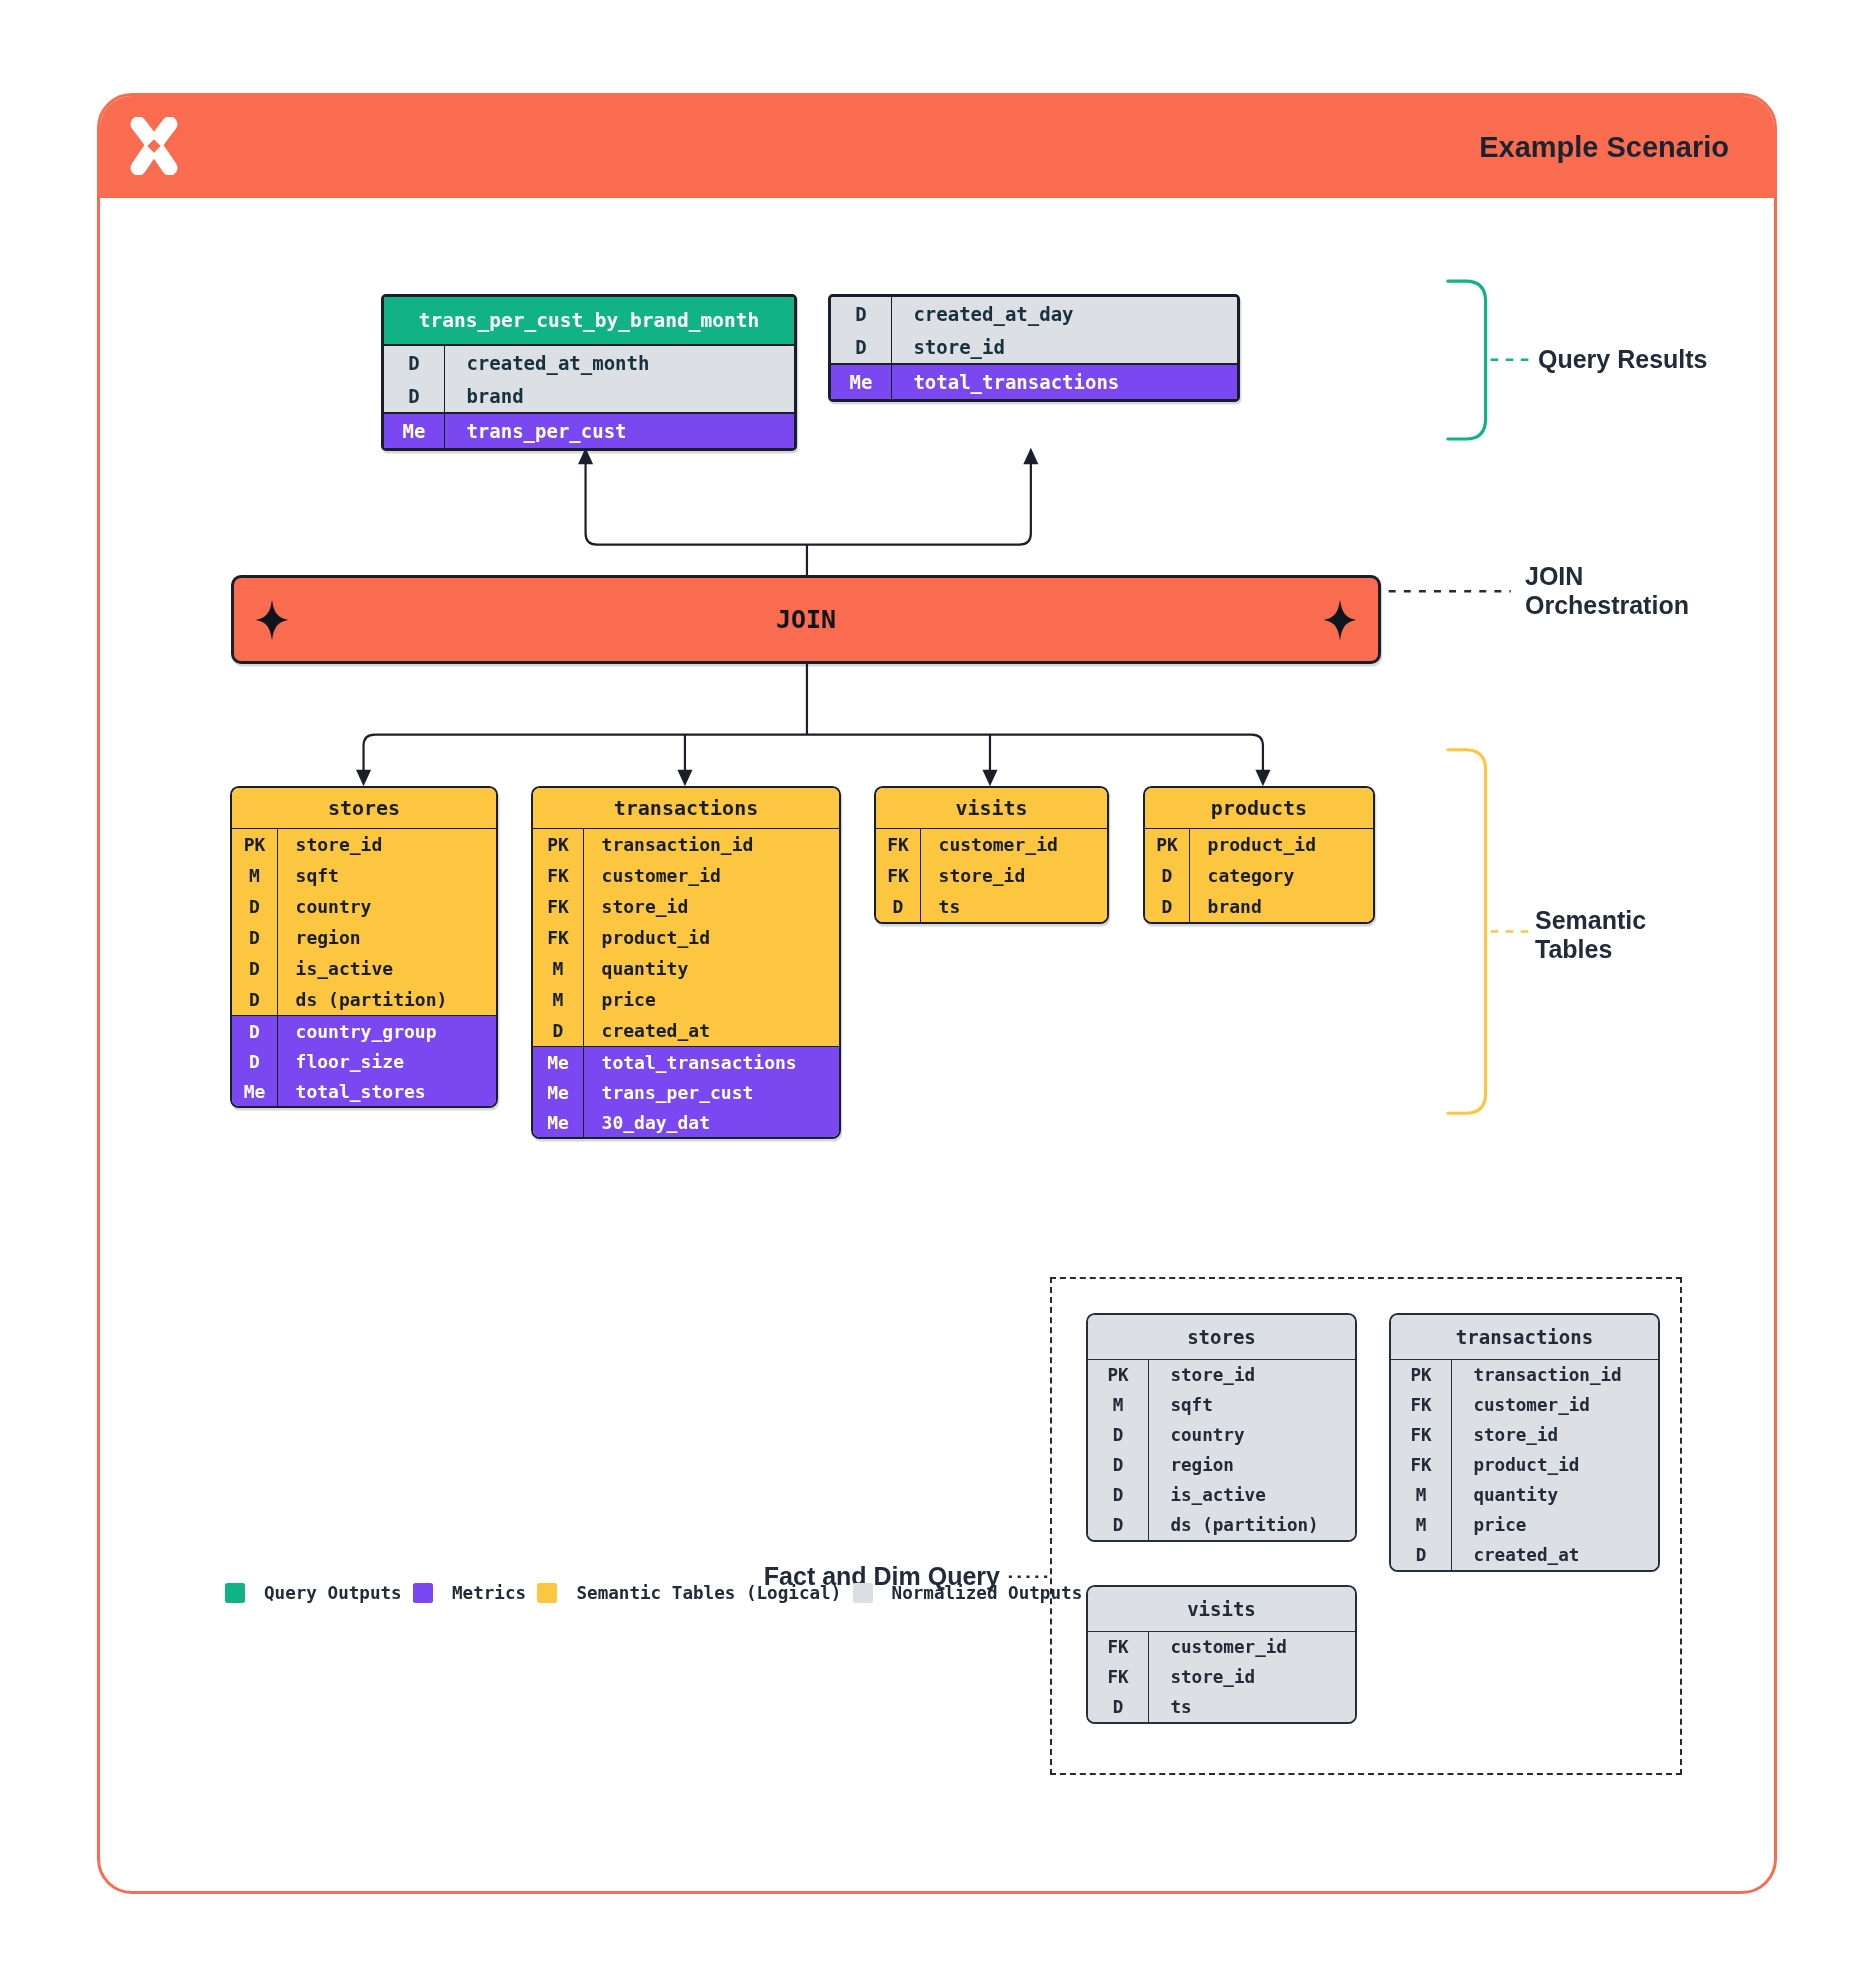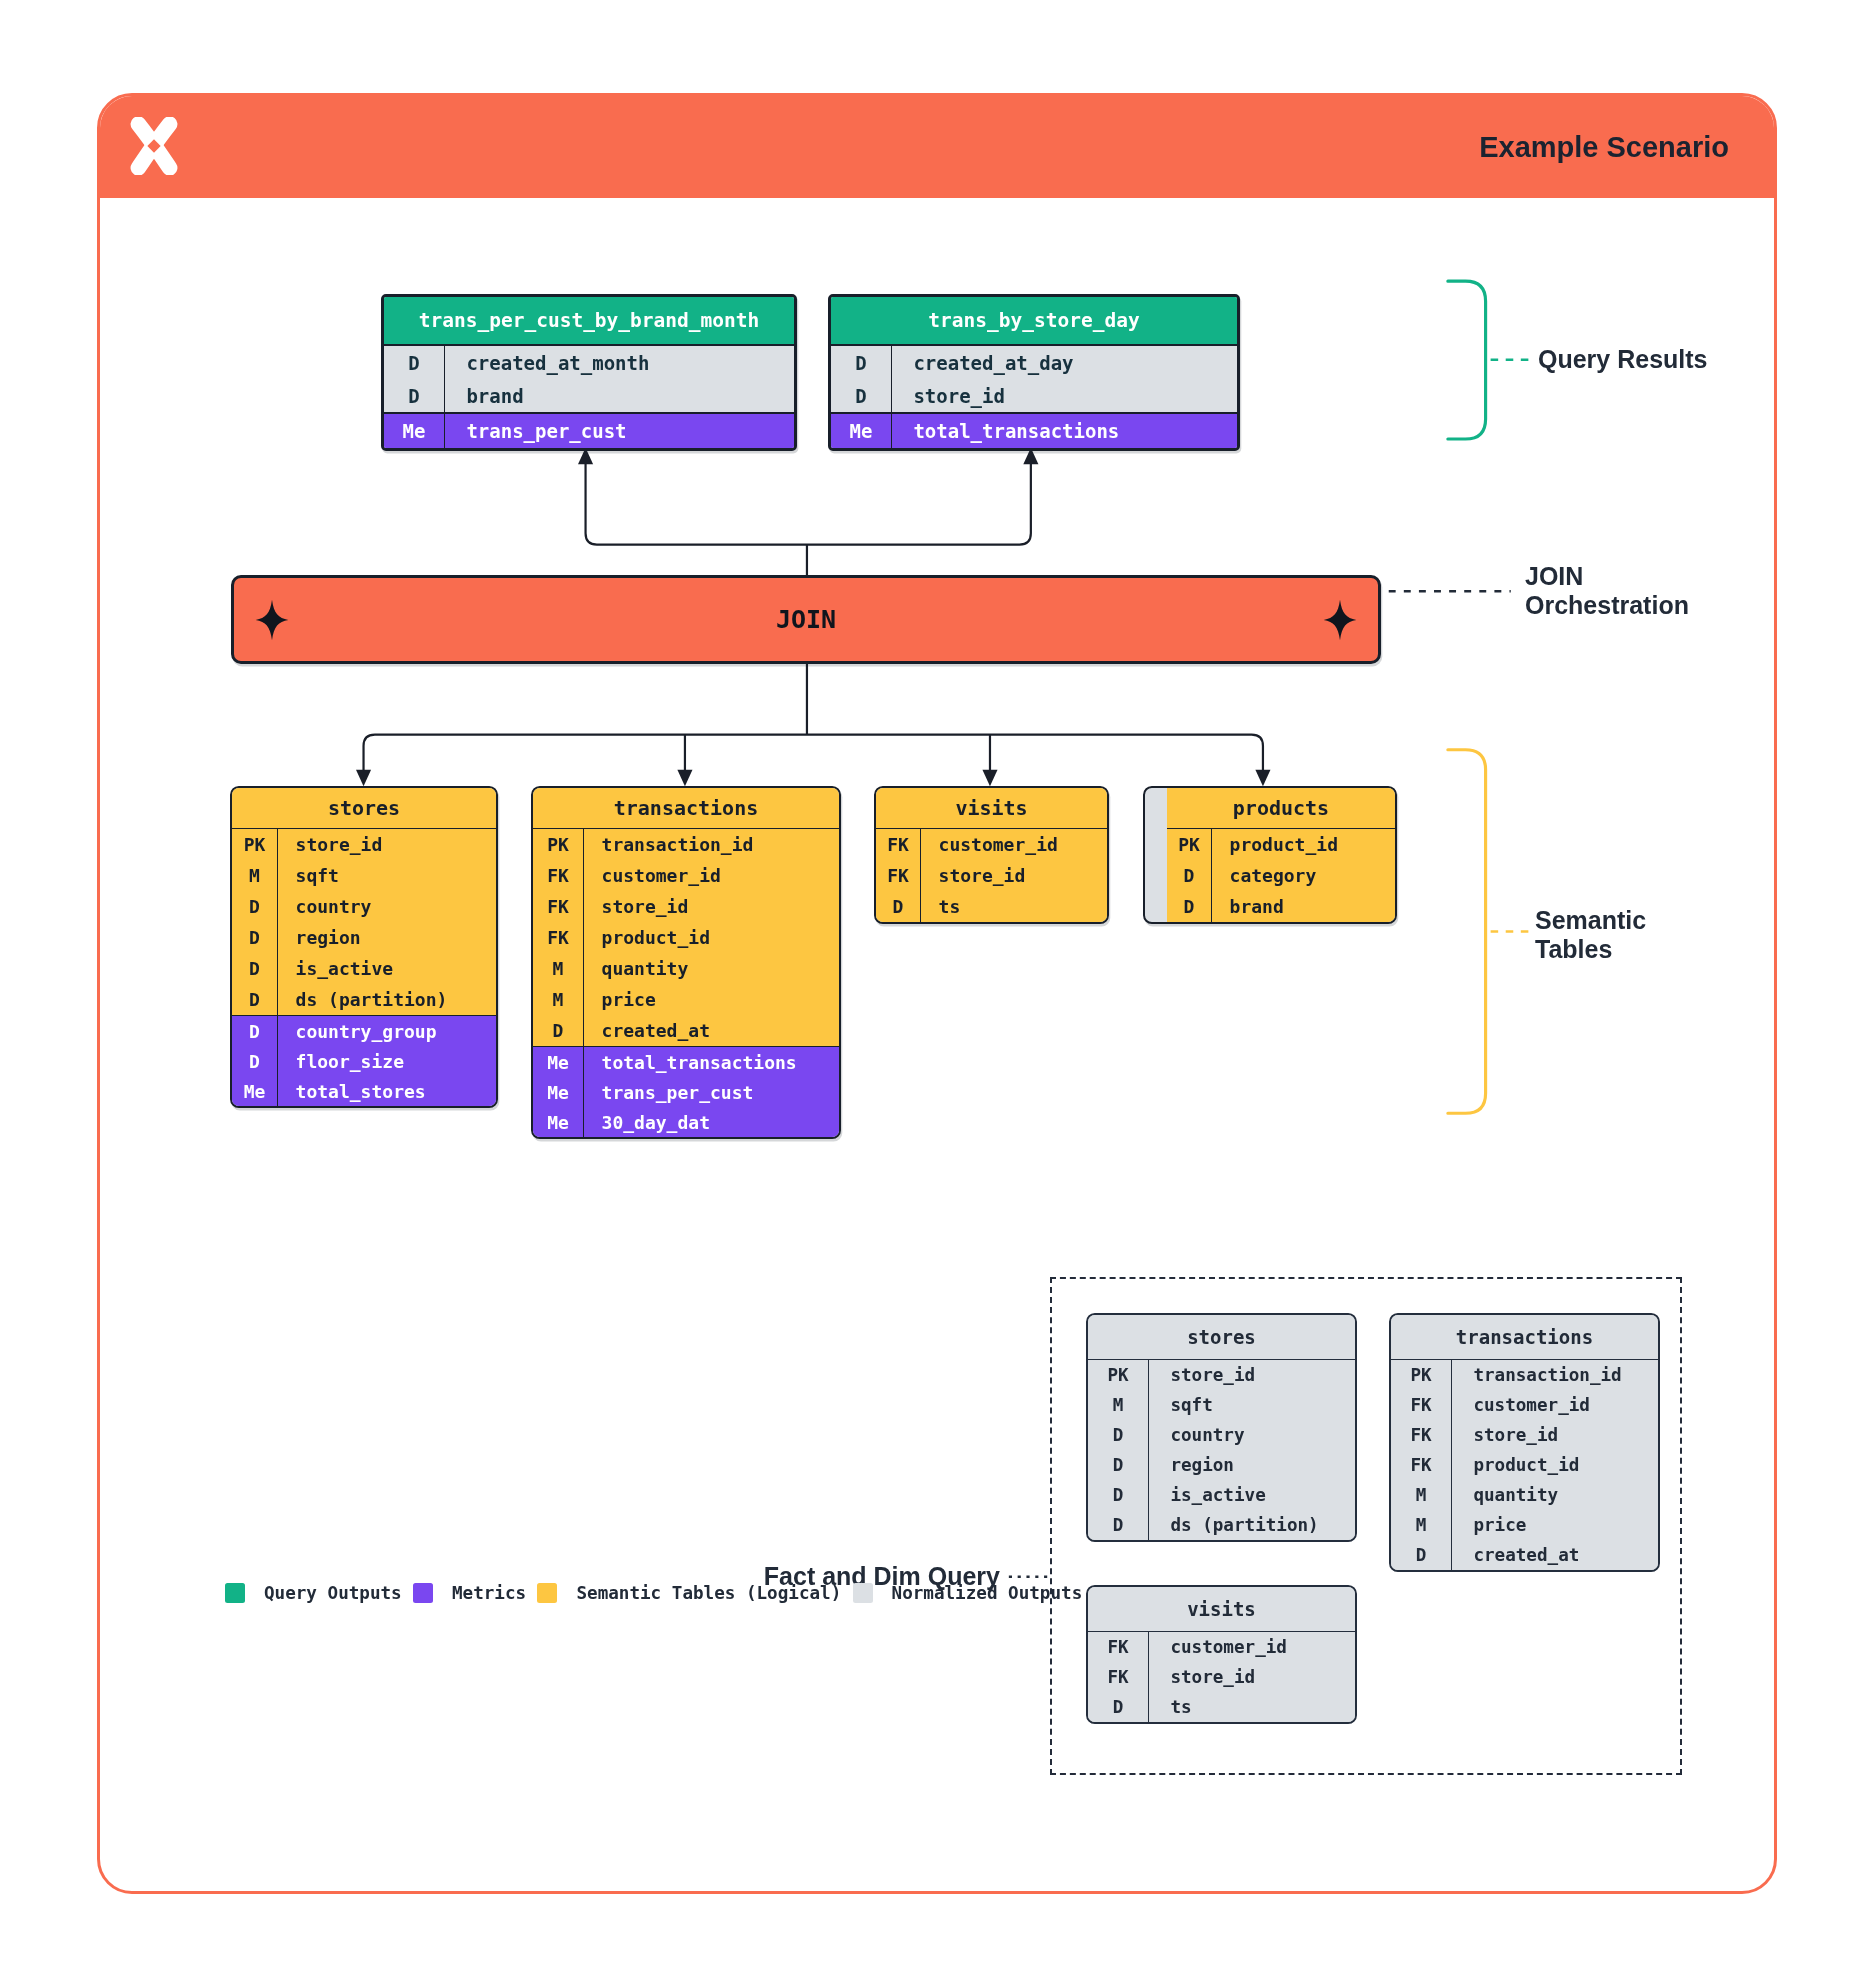--- a/index.html
+++ b/index.html
@@ -129,21 +129,20 @@
         </div>
       </div>
       <div class="tsec metrics">
         <div class="trow">
           <span class="tkey">Me</span>
           <span class="tname">trans_per_cust</span>
         </div>
       </div>
     </div>
   <div class="etable theme-green" style="left:828px;top:294px;width:406px;--keyw:60px;">
-      <div class="ttitle">trans_by_store_day</div>
       <div class="tsec base">
         <div class="trow">
           <span class="tkey">D</span>
           <span class="tname">created_at_day</span>
         </div>
         <div class="trow">
           <span class="tkey">D</span>
           <span class="tname">store_id</span>
         </div>
       </div>
@@ -265,21 +264,21 @@
         <div class="trow">
           <span class="tkey">FK</span>
           <span class="tname">store_id</span>
         </div>
         <div class="trow">
           <span class="tkey">D</span>
           <span class="tname">ts</span>
         </div>
       </div>
     </div>
-  <div class="etable theme-yellow" style="left:1143px;top:786px;width:228px;padding-left:22px;--keyw:44px;">
+  <div class="etable theme-yellow" style="left:1143px;top:786px;width:228px;--keyw:44px;">
       <div class="ttitle">products</div>
       <div class="tsec base">
         <div class="trow">
           <span class="tkey">PK</span>
           <span class="tname">product_id</span>
         </div>
         <div class="trow">
           <span class="tkey">D</span>
           <span class="tname">category</span>
         </div>

